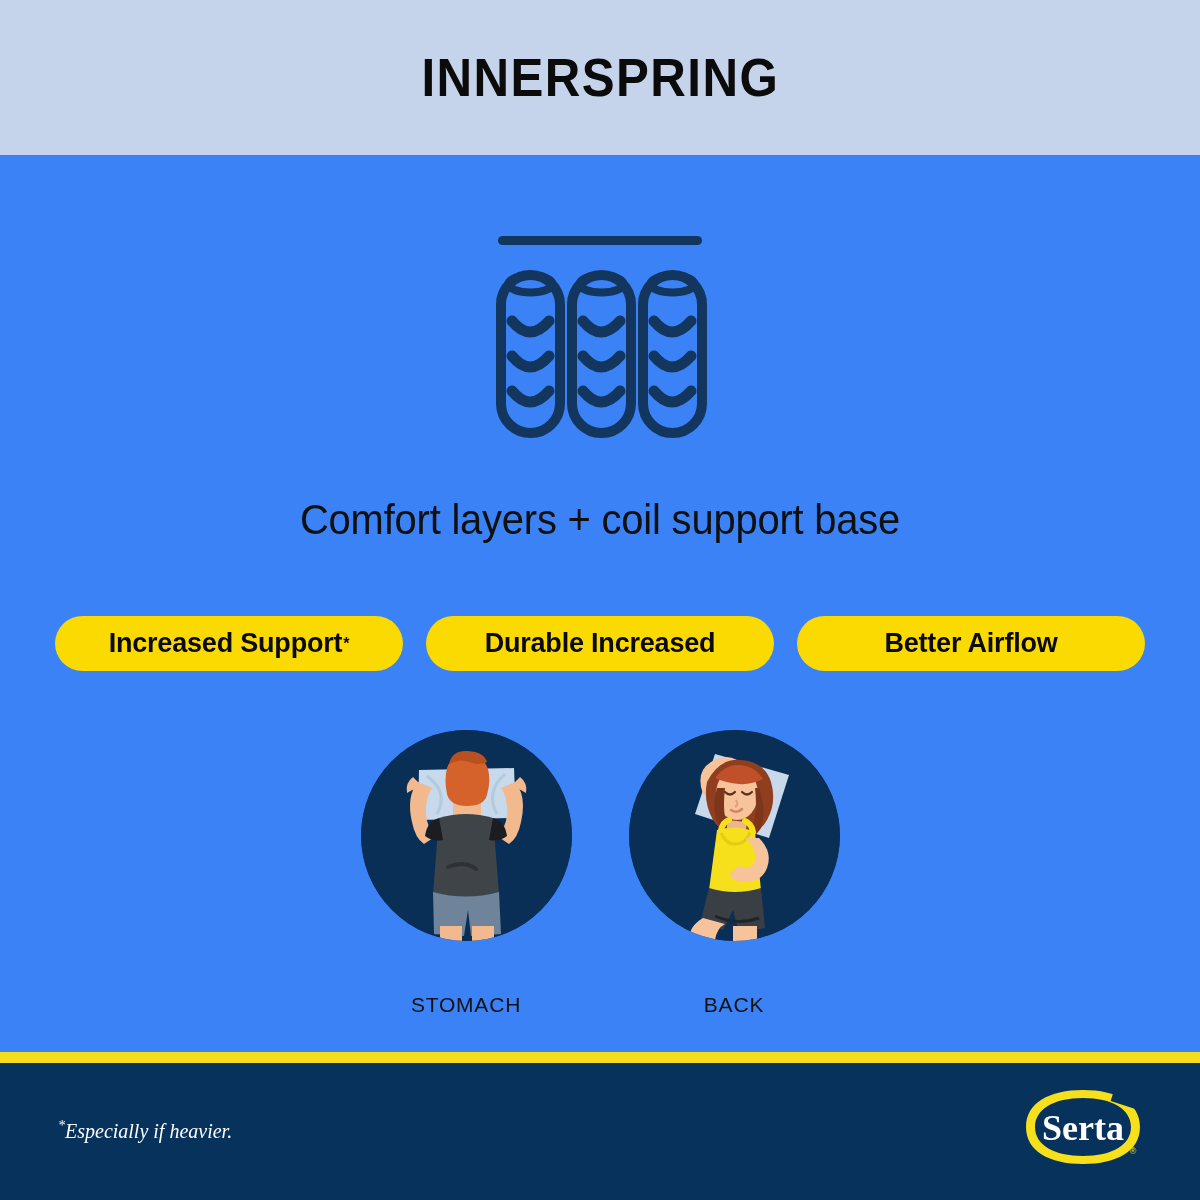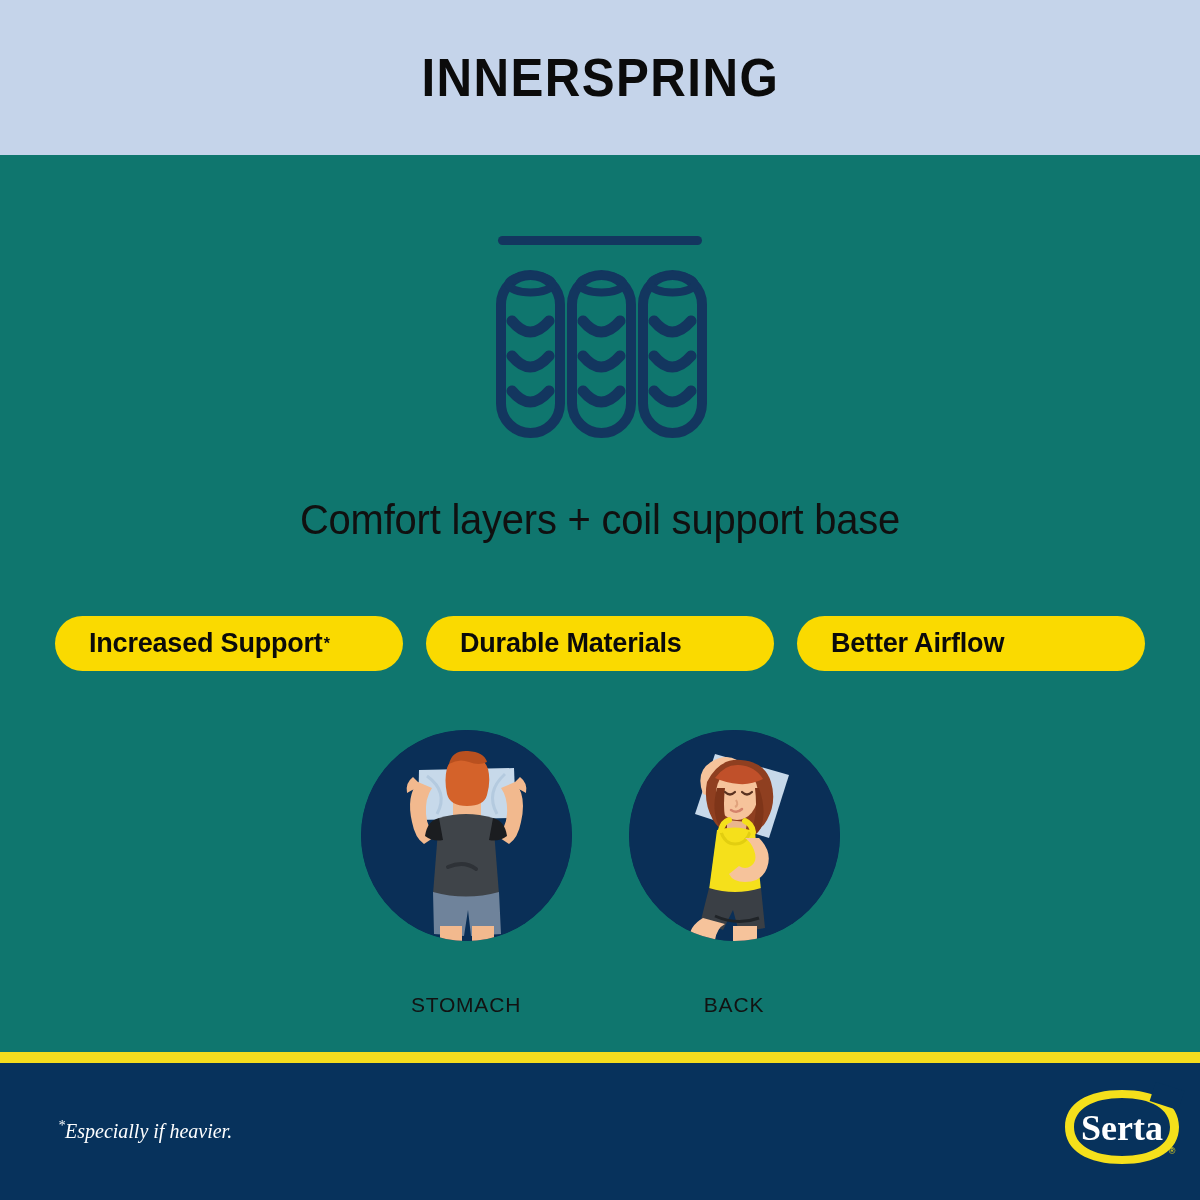--- a/index.html
+++ b/index.html
@@ -7,21 +7,21 @@
     padding: 0;
     background: #ffffff;
   }
   body {
     font-family: "Liberation Sans", sans-serif;
   }
   #page {
     position: relative;
     width: 1200px;
     height: 1200px;
-    background: #0f766e;
+    background: #3b82f6;
     overflow: hidden;
   }
 
   
   .header-band {
     position: absolute;
     left: 0;
     top: 0;
     width: 1200px;
     height: 155px;
@@ -73,21 +73,21 @@
     display: flex;
     justify-content: space-between;
     align-items: center;
   }
   .pill {
     background: #fada00;
     border-radius: 28px;
     height: 55px;
     display: flex;
     align-items: center;
-    justify-content: flex-start;
+    justify-content: center;
     color: #0b0b0b;
     font-family: "Liberation Sans", sans-serif;
     font-weight: 700;
     font-size: 27px;
     letter-spacing: -0.2px;
     white-space: nowrap;
     box-sizing: border-box;
     padding: 0 34px;
   }
   .pill-1 { width: 348px; }
@@ -160,21 +160,21 @@
     font-size: 20px;
     color: #ffffff;
   }
   .footnote .star {
     font-size: 14px;
     vertical-align: super;
     line-height: 0;
   }
   .serta-logo {
     position: absolute;
-    left: 1056px;
+    left: 1017px;
     top: 1082px;
     width: 132px;
     height: 90px;
   }
 </style>
 </head>
 <body>
 
 <div id="page">
 
@@ -214,21 +214,21 @@
   </div>
 
   <div class="subtitle">Comfort layers + coil support base</div>
 
   <div class="pill-row">
     <div class="pill pill-1">
       <span>Increased Support</span>
         <span class="sup">*</span>
     </div>
     <div class="pill pill-2">
-      <span>Durable Materials</span>
+      <span>Durable Increased</span>
     </div>
     <div class="pill pill-3">
       <span>Better Airflow</span>
     </div>
   </div>
 
   <div class="positions">
 
     <div class="position">
       <div class="pos-circle">

